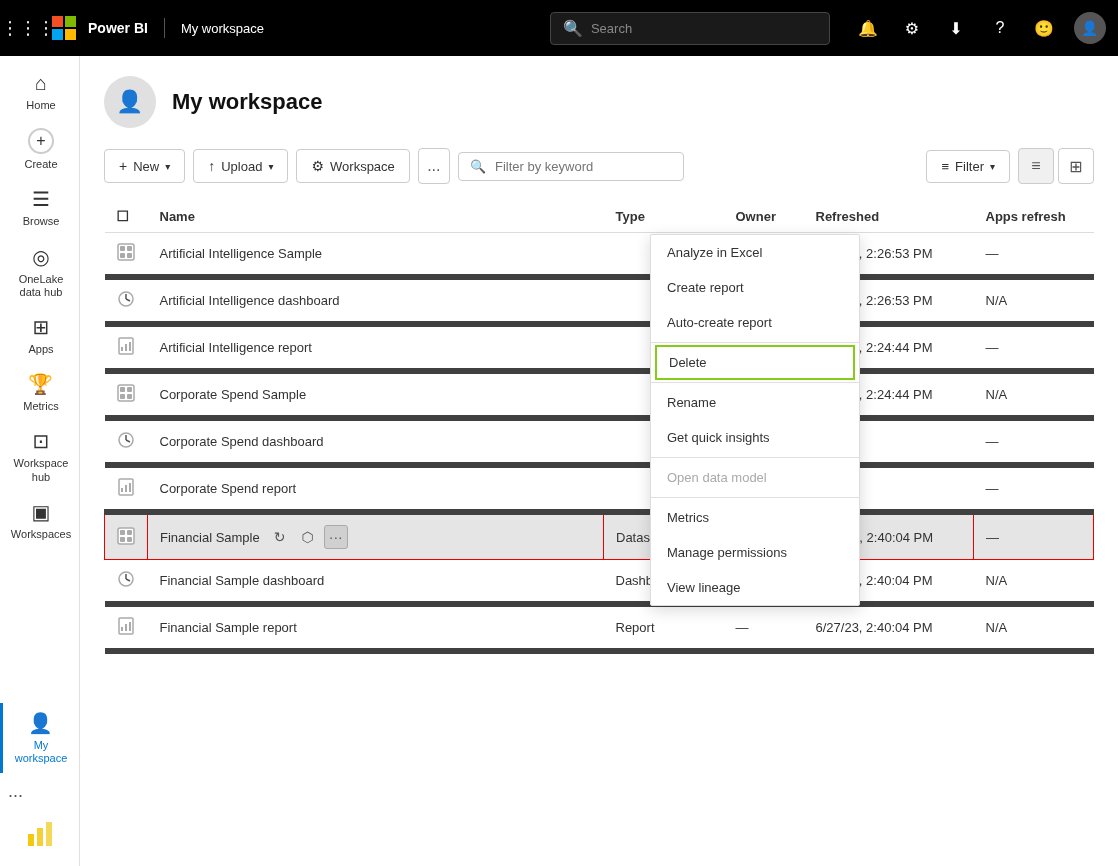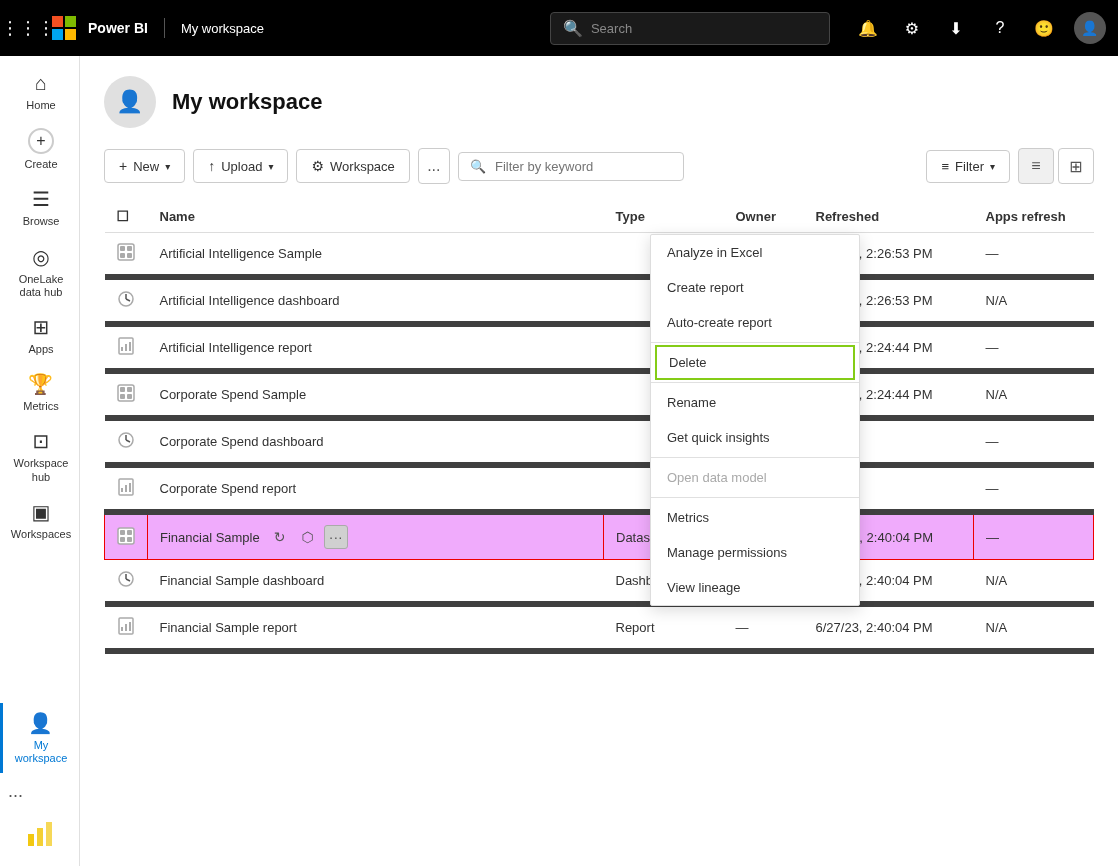--- a/index.html
+++ b/index.html
@@ -111,21 +111,21 @@
     .tb-view-btn.active { background: #f0f0f0; }
 
     
     .data-table { width: 100%; border-collapse: collapse; font-size: 13px; }
     .data-table th {
       text-align: left; padding: 8px 12px;
       border-bottom: 1px solid #ddd; color: #333; font-weight: 600;
       background: #fff;
     }
     .data-table td { padding: 10px 12px; border-bottom: 6px solid #404040; color: #333; vertical-align: middle; }
-    .data-table tr.highlighted td { background: #f0abfc; border: 1px solid #e00; }
+    .data-table tr.highlighted td { background: #e5e5e5; border: 1px solid #e00; }
     .row-actions { display: flex; gap: 4px; align-items: center; }
     .row-action-btn { width: 24px; height: 24px; display: flex; align-items: center; justify-content: center; cursor: pointer; font-size: 14px; color: #555; border-radius: 3px; }
     .more-btn-active { background: #d0d0d0; border: 1px solid #aaa; border-radius: 3px; }
 
     
     .context-menu {
       position: absolute;
       top: 178px;
       left: 570px;
       width: 210px;

